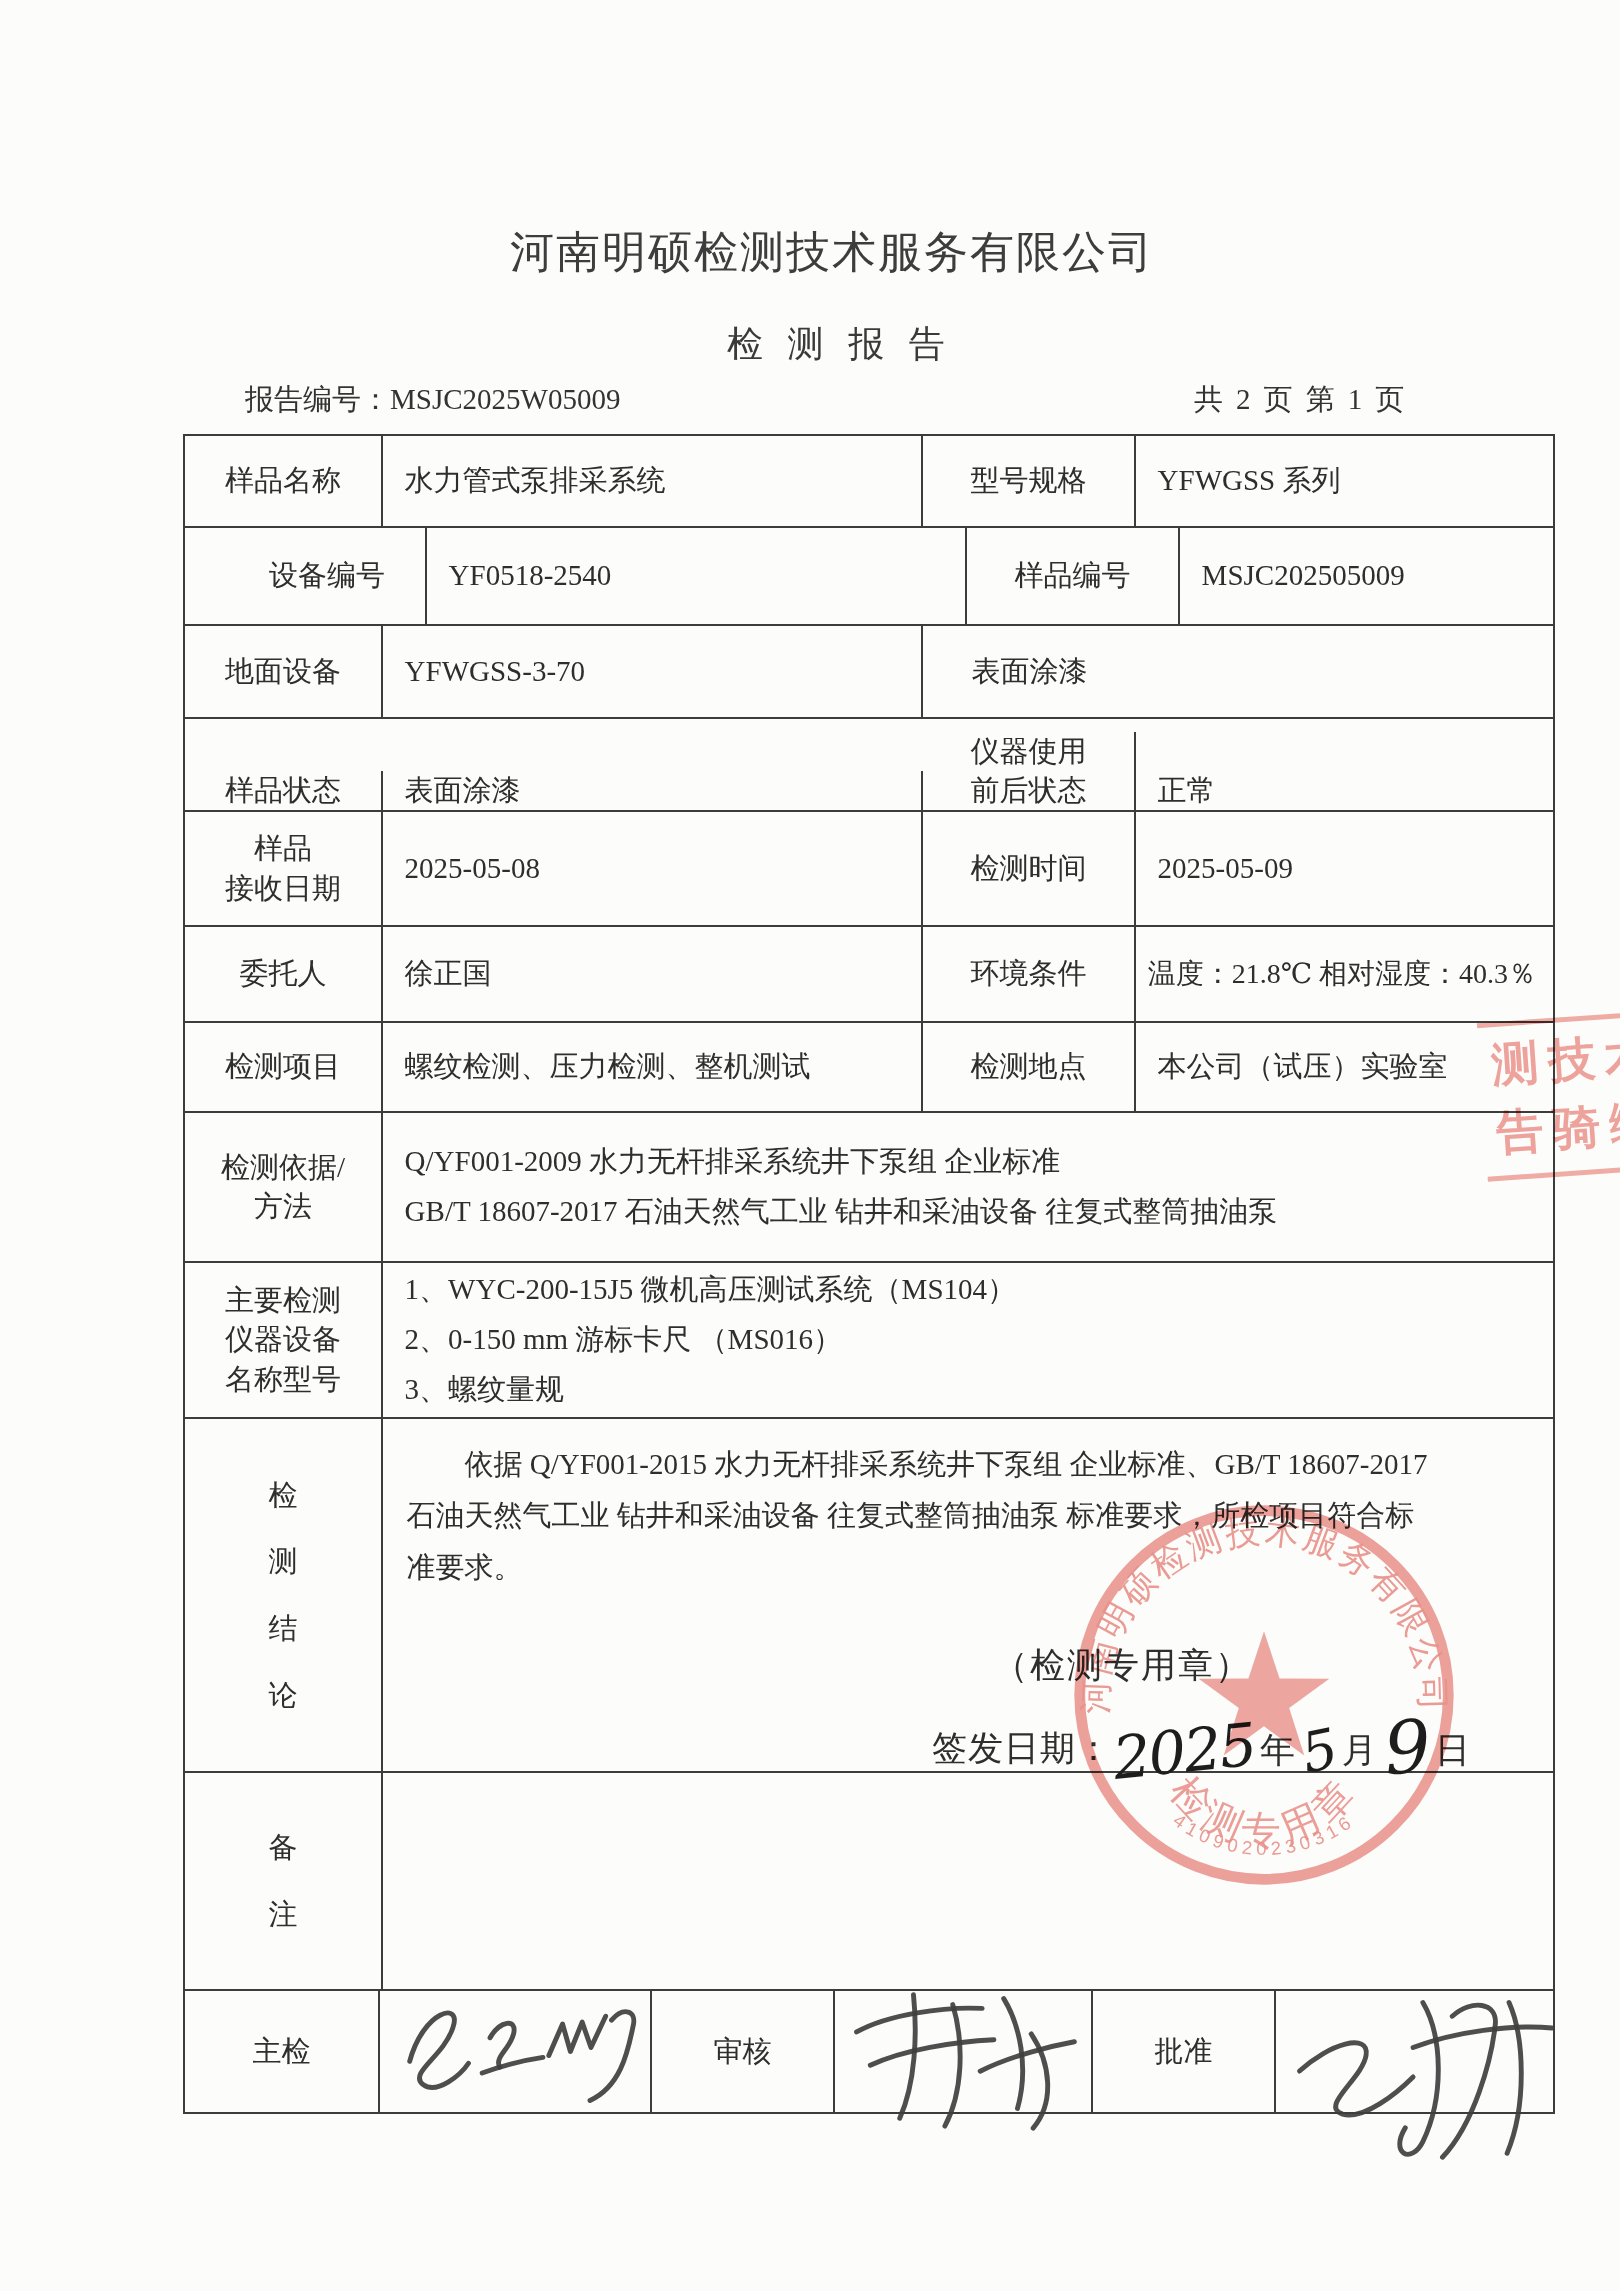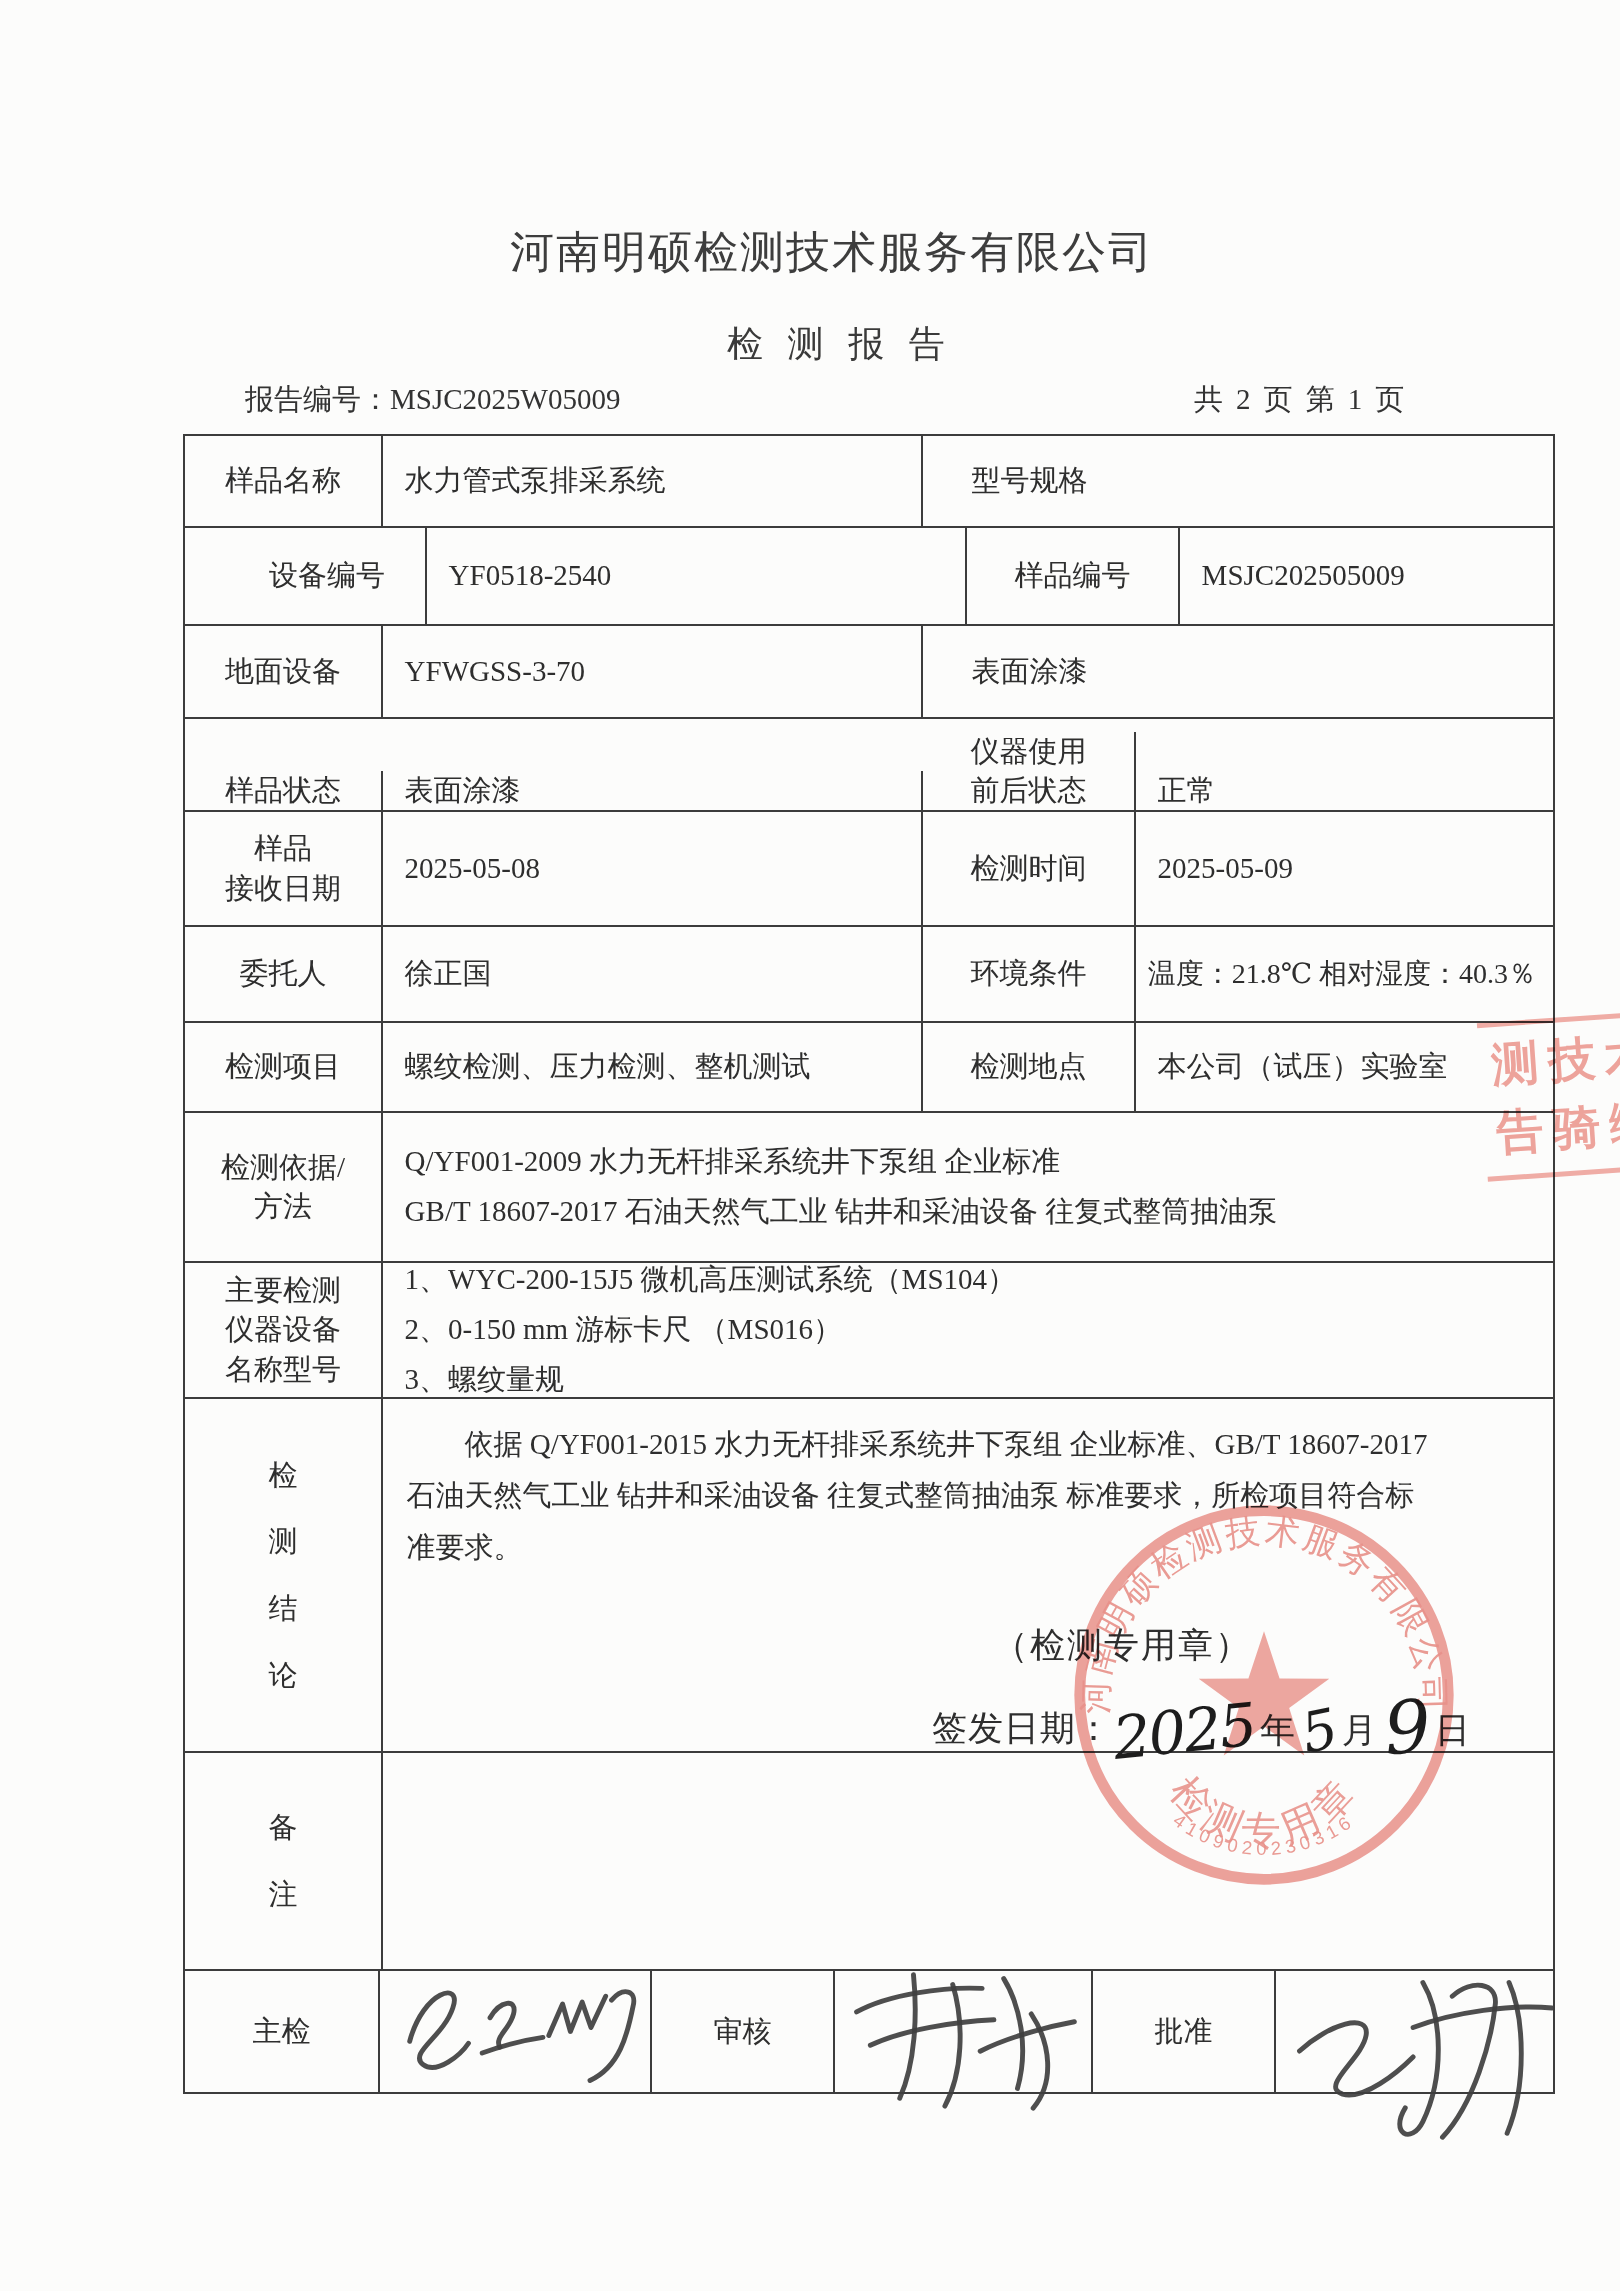--- a/index.html
+++ b/index.html
@@ -122,20 +122,21 @@
     <span>报告编号：</span><span>MSJC2025W05009</span>
   </div>
   <div class="info-line-right">共 2 页  第 1 页</div>
 
   <div class="rpt-table">
 
     <div class="trow" style="height:92px;">
       <div class="tcell lab c1">样品名称</div>
       <div class="tcell val c2">水力管式泵排采系统</div>
       <div class="tcell lab c3">型号规格</div>
+      <div class="tcell val c4">YFWGSS 系列</div>
     </div>
 
     <div class="trow" style="height:98px;padding-left:44px;">
       <div class="tcell lab c1">设备编号</div>
       <div class="tcell val c2">YF0518-2540</div>
       <div class="tcell lab c3">样品编号</div>
       <div class="tcell val c4">MSJC202505009</div>
     </div>
 
     <div class="trow" style="height:93px;">
@@ -174,21 +175,21 @@
       <div class="tcell val c4">本公司（试压）实验室</div>
     </div>
 
     <div class="trow" style="height:150px;">
       <div class="tcell lab c1">检测依据/
 方法</div>
       <div class="tcell val wide mlines">Q/YF001-2009  水力无杆排采系统井下泵组  企业标准
 GB/T 18607-2017  石油天然气工业  钻井和采油设备  往复式整筒抽油泵</div>
     </div>
 
-    <div class="trow" style="height:136px;">
+    <div class="trow" style="height:156px;">
       <div class="tcell lab c1">主要检测
 仪器设备
 名称型号</div>
       <div class="tcell val wide mlines">1、WYC-200-15J5  微机高压测试系统（MS104）
 2、0-150 mm  游标卡尺 （MS016）
 3、螺纹量规</div>
     </div>
 
     <div class="trow" style="height:354px;">
       <div class="tcell lab c1 vlabel">检

